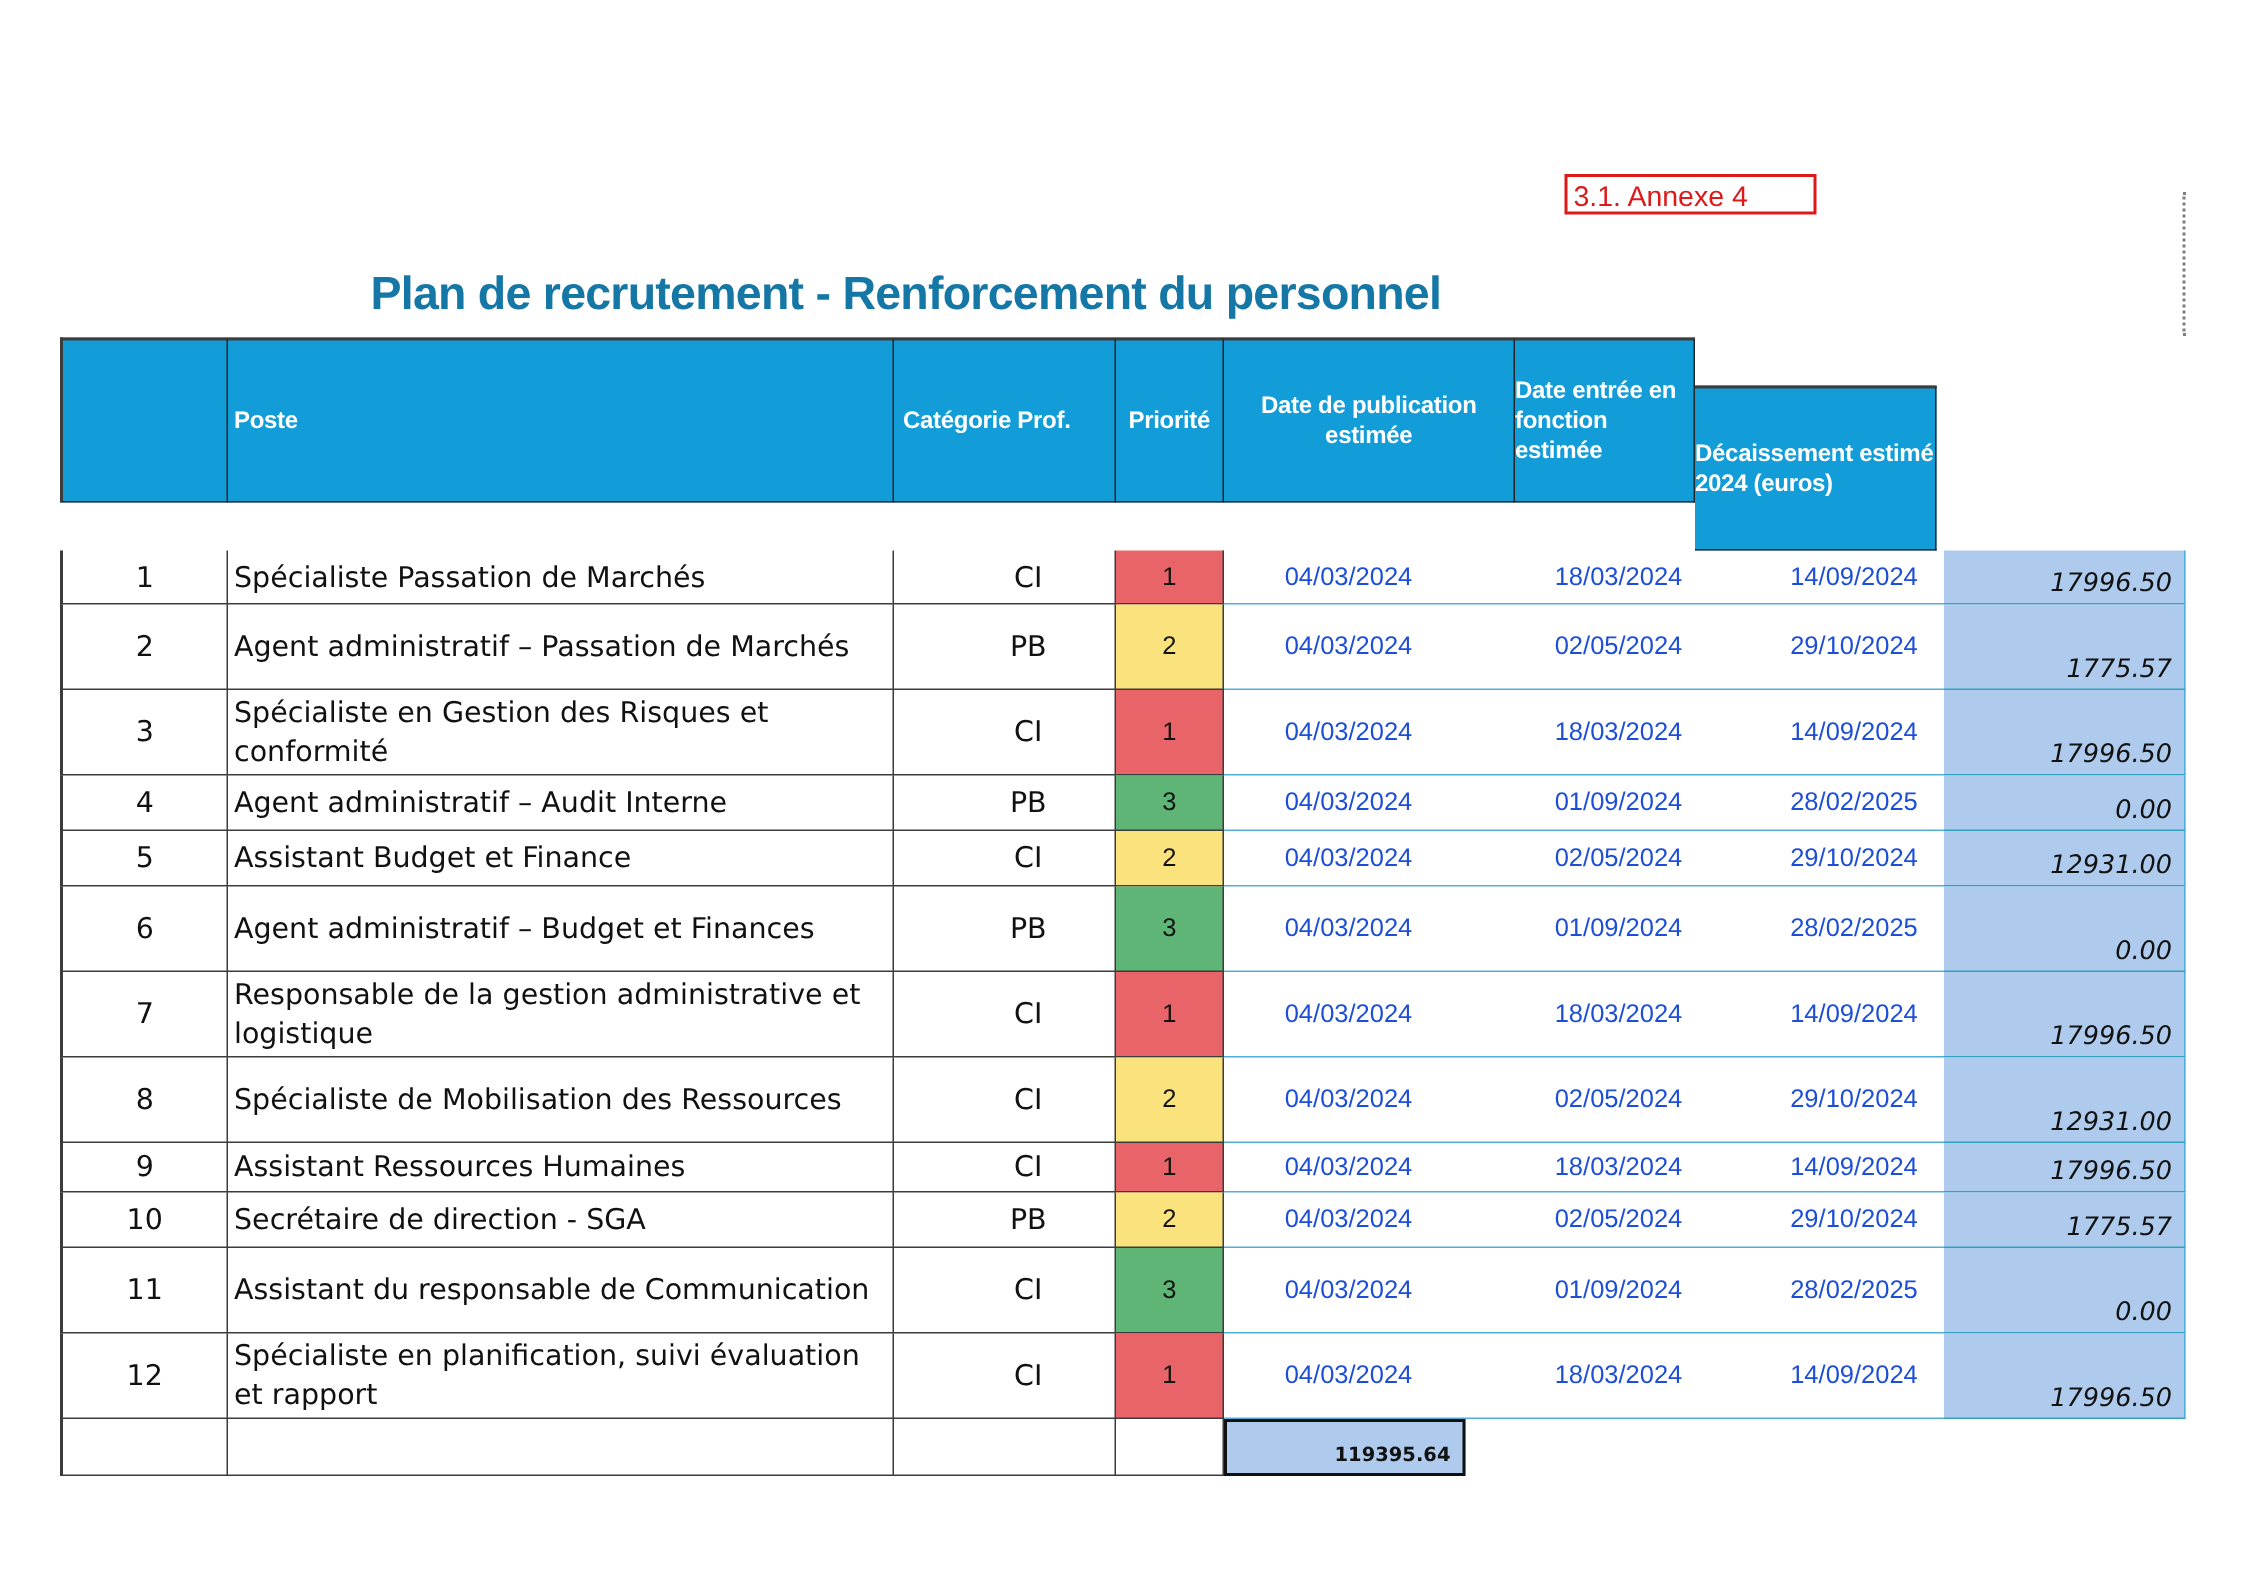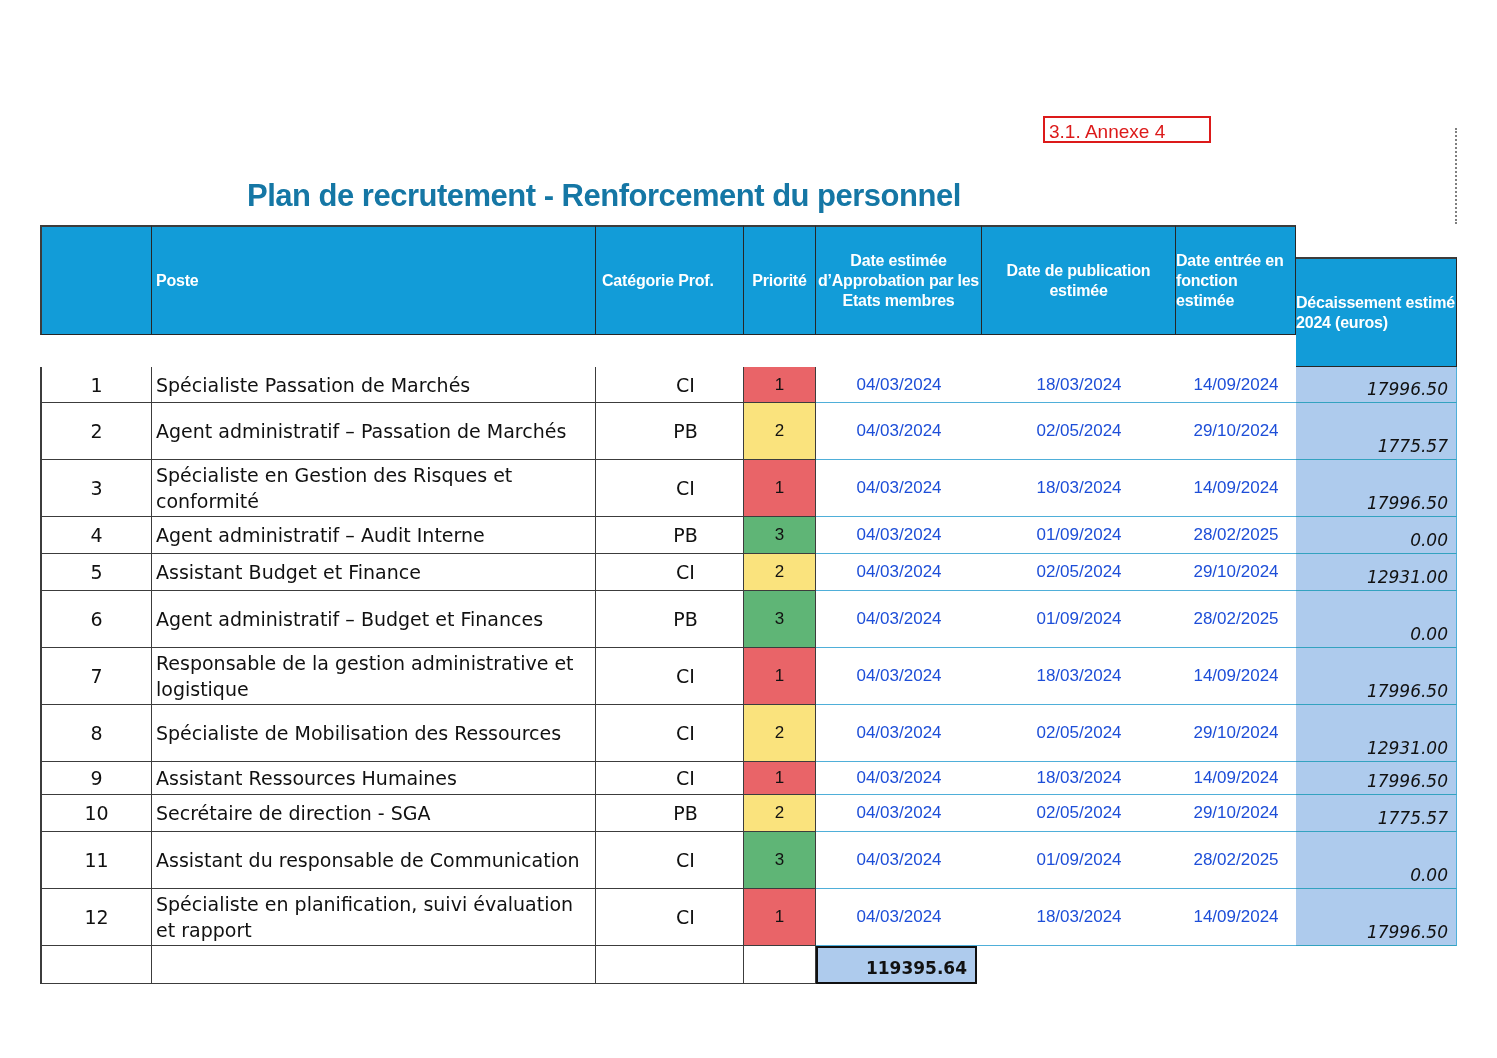--- a/index.html
+++ b/index.html
@@ -75,38 +75,37 @@
   .p-green{background:var(--p-green);}
   
   .total-row{display:flex;width:1417px;}
   .total-row .cell{min-height:38px;}
   .t-label{width:480px;justify-content:flex-end;padding-right:6px;
     border-bottom:1px solid var(--grid-cyan);
     font-weight:bold;font-size:17px;color:#111;}
   .t-amount{width:161px;background:var(--amount-bg);
     border:2.5px solid #101010;
     justify-content:flex-end;align-items:flex-end;padding:0 8px 4px 0;
-    font-family:"DejaVu Sans",sans-serif;font-weight:bold;font-size:17px;color:#111;}
+    font-family:"DejaVu Sans",sans-serif;font-weight:bold;font-size:13px;color:#111;}
 </style>
 </head>
 <body>
 
 <div class="annex-box">3.1. Annexe 4</div>
 <div class="dotted-line"></div>
 
 <div class="page-title">Plan de recrutement - Renforcement du personnel</div>
 
 <div class="tbl">
 
   <div class="row head-row">
     <div class="cell c1"></div>
     <div class="cell c2">Poste</div>
     <div class="cell c3">Catégorie Prof.</div>
     <div class="cell c4">Priorité</div>
-    <div class="cell c5">Date estimée d’Approbation par les Etats membres</div>
     <div class="cell c6">Date de publication estimée</div>
     <div class="cell c7">Date entrée en fonction estimée</div>
     <div class="cell c8" style="background:var(--header-bg);align-items:center;justify-content:center;padding:0;margin-top:32px;">Décaissement estimé 2024 (euros)</div>
   </div>
 
   <div id="rows">
   <div class="row body-row" style="min-height: 36px;">
     <div class="cell c1">
           <span class="num-txt">1</span>
         </div>

